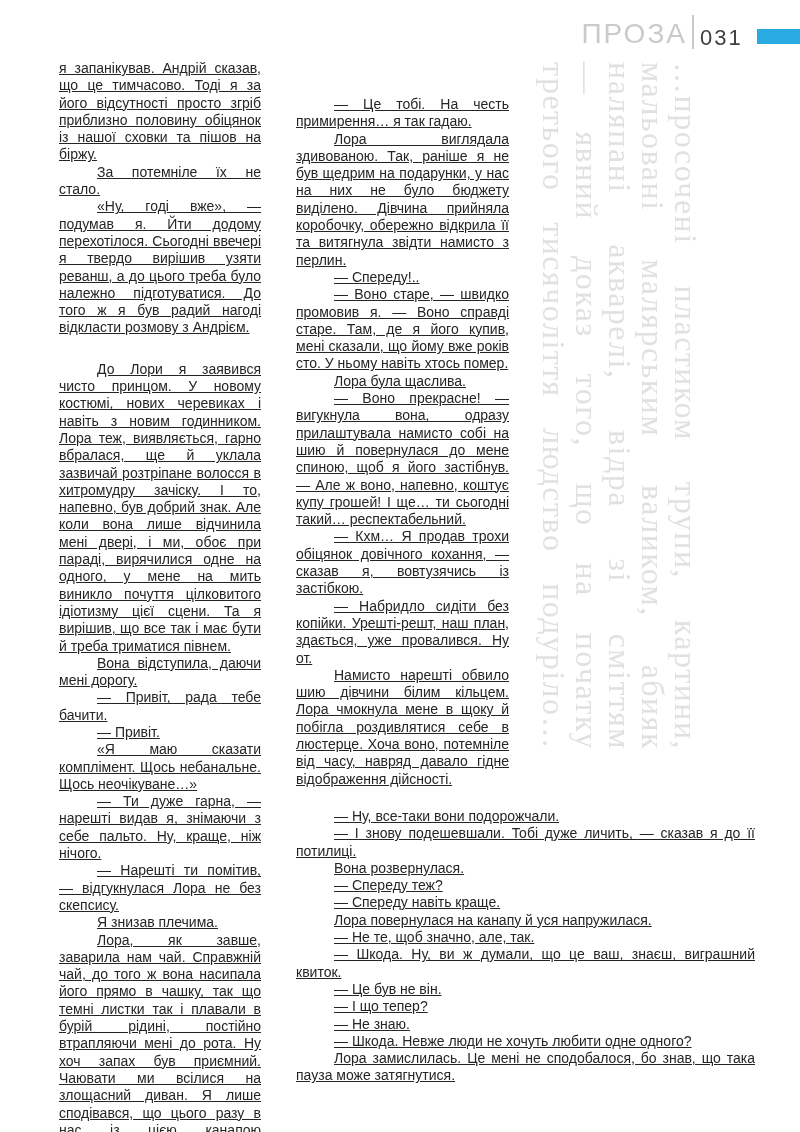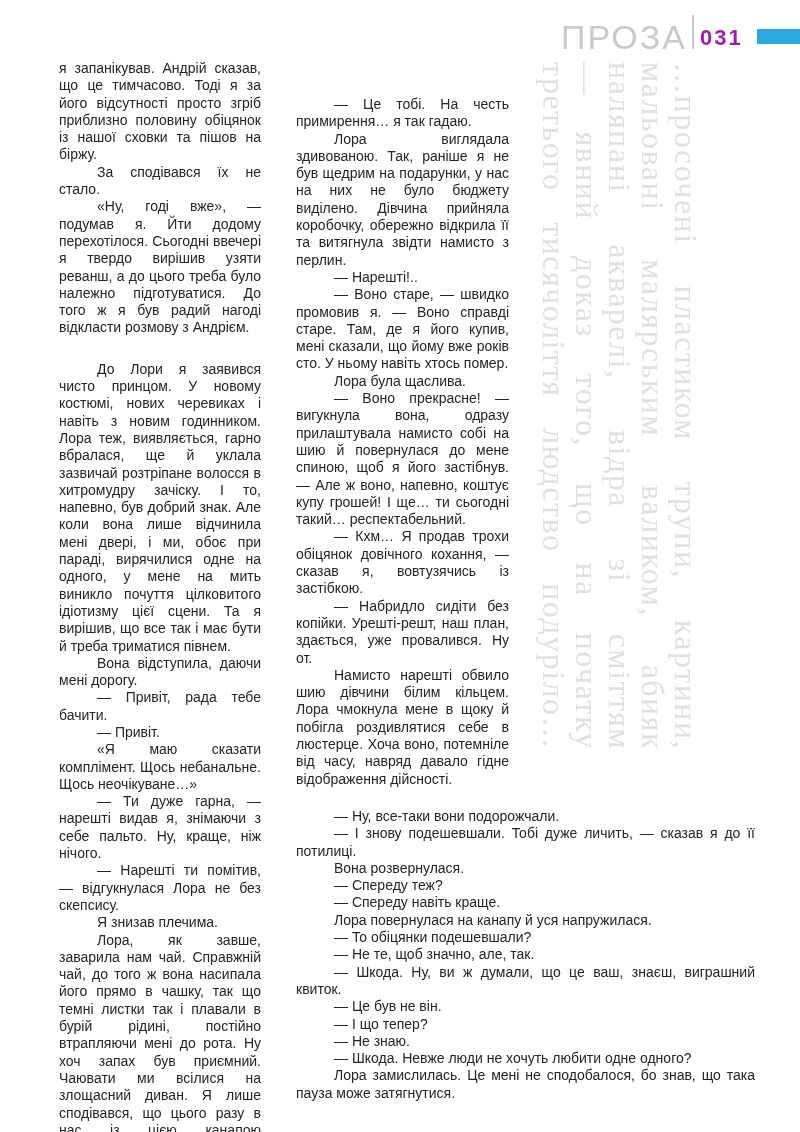--- a/index.html
+++ b/index.html
@@ -10,63 +10,63 @@
     background: #ffffff;
     overflow: hidden;
     font-family: "Liberation Sans", "DejaVu Sans", sans-serif;
   }
 
   
   .header-label {
     position: absolute;
     top: 20px;
     right: 113px;
-    font-size: 34px;
+    font-size: 28px;
     line-height: 1;
     font-weight: 300;
     letter-spacing: 2px;
     color: #c9cacc;
   }
   .header-divider {
     position: absolute;
     left: 692px;
     top: 15px;
     width: 2px;
     height: 34px;
     background: #c9cacc;
   }
   .header-number {
     position: absolute;
     left: 700px;
     top: 27px;
     font-size: 22px;
     line-height: 1;
-    font-weight: bold;
+    font-weight: normal;
     letter-spacing: 2px;
-    color: #a21caf;
+    color: #404040;
   }
   .header-accent {
     position: absolute;
     top: 29px;
     right: 0;
     width: 43px;
     height: 15px;
     background: #29aae1;
   }
 
   
   .col {
     position: absolute;
     top: 60px;
     color: #262424;
     font-size: 14px;
     line-height: 17.3px;
     text-align: justify;
   }
-  .col p { margin: 0; text-indent: 38px; }
+  .col p { margin: 0; text-indent: 38px; text-decoration: underline; }
   .col p.no-indent { text-indent: 0; }
   .col p.space-before { margin-top: 24px; }
   .col-left   { left: 59px;  width: 202px; }
   .col-middle { left: 296px; width: 213px; margin-top: 36px; }
   .col-wide   { top: 808px; left: 296px; width: 459px; }
 
   
   .pull-quote {
     position: absolute;
     left: 702px;
@@ -96,55 +96,54 @@
 
   <div class="header-divider"></div>
 
   <div class="header-number">031</div>
 
   <div class="header-accent" style="background-color: rgb(41, 170, 225);"></div>
 
   <div class="col col-left">
 
   <p class="para no-indent">я запанікував. Андрій сказав, що це тимчасово. Тоді я за його відсутності просто згріб приблизно половину обіцянок із нашої сховки та пішов на біржу.</p>
-      <p class="para">За сподівався їх не стало.</p>
+      <p class="para">За потемніле їх не стало.</p>
       <p class="para">«Ну, годі вже», — подумав я. Йти додому перехотілося. Сьогодні ввечері я твердо вирішив узяти реванш, а до цього треба було належно підготуватися. До того ж я був радий нагоді відкласти розмову з Андрієм.</p>
       <p class="para space-before">До Лори я заявився чисто принцом. У новому костюмі, нових черевиках і навіть з новим годинником. Лора теж, виявляється, гарно вбралася, ще й уклала зазвичай розтріпане волосся в хитромудру зачіску. І то, напевно, був добрий знак. Але коли вона лише відчинила мені двері, і ми, обоє при параді, вирячилися одне на одного, у мене на мить виникло почуття цілковитого ідіотизму цієї сцени. Та я вирішив, що все так і має бути й треба триматися півнем.</p>
       <p class="para">Вона відступила, даючи мені дорогу.</p>
       <p class="para">— Привіт, рада тебе бачити.</p>
       <p class="para">— Привіт.</p>
       <p class="para">«Я маю сказати комплімент. Щось небанальне. Щось неочікуване…»</p>
       <p class="para">— Ти дуже гарна, — нарешті видав я, знімаючи з себе пальто. Ну, краще, ніж нічого.</p>
       <p class="para">— Нарешті ти помітив, — відгукнулася Лора не без скепсису.</p>
       <p class="para">Я знизав плечима.</p>
       <p class="para">Лора, як завше, заварила нам чай. Справжній чай, до того ж вона насипала його прямо в чашку, так що темні листки так і плавали в бурій рідині, постійно втрапляючи мені до рота. Ну хоч запах був приємний. Чаювати ми всілися на злощасний диван. Я лише сподівався, що цього разу в нас із цією канапою складеться краще.</p>
     </div>
 
   <div class="col col-middle">
 
   <p class="para">— Це тобі. На честь примирення… я так гадаю.</p>
       <p class="para">Лора виглядала здивованою. Так, раніше я не був щедрим на подарунки, у нас на них не було бюджету виділено. Дівчина прийняла коробочку, обережно відкрила її та витягнула звідти намисто з перлин.</p>
-      <p class="para">— Нарешті!..</p>
+      <p class="para">— Спереду!..</p>
       <p class="para">— Воно старе, — швидко промовив я. — Воно справді старе. Там, де я його купив, мені сказали, що йому вже років сто. У ньому навіть хтось помер.</p>
       <p class="para">Лора була щаслива.</p>
       <p class="para">— Воно прекрасне! — вигукнула вона, одразу прилаштувала намисто собі на шию й повернулася до мене спиною, щоб я його застібнув. — Але ж воно, напевно, коштує купу грошей! І ще… ти сьогодні такий… респектабельний.</p>
       <p class="para">— Кхм… Я продав трохи обіцянок довічного кохання, — сказав я, вовтузячись із застібкою.</p>
       <p class="para">— Набридло сидіти без копійки. Урешті-решт, наш план, здається, уже провалився. Ну от.</p>
       <p class="para">Намисто нарешті обвило шию дівчини білим кільцем. Лора чмокнула мене в щоку й побігла роздивлятися себе в люстерце. Хоча воно, потемніле від часу, навряд давало гідне відображення дійсності.</p>
     </div>
 
   <div class="col col-wide">
 
   <p class="para">— Ну, все-таки вони подорожчали.</p>
       <p class="para">— І знову подешевшали. Тобі дуже личить, — сказав я до її потилиці.</p>
       <p class="para">Вона розвернулася.</p>
       <p class="para">— Спереду теж?</p>
       <p class="para">— Спереду навіть краще.</p>
       <p class="para">Лора повернулася на канапу й уся напружилася.</p>
-      <p class="para">— То обіцянки подешевшали?</p>
       <p class="para">— Не те, щоб значно, але, так.</p>
       <p class="para">— Шкода. Ну, ви ж думали, що це ваш, знаєш, виграшний квиток.</p>
       <p class="para">— Це був не він.</p>
       <p class="para">— І що тепер?</p>
       <p class="para">— Не знаю.</p>
       <p class="para">— Шкода. Невже люди не хочуть любити одне одного?</p>
       <p class="para">Лора замислилась. Це мені не сподобалося, бо знав, що така пауза може затягнутися.</p>
     </div>
 
   <div class="pull-quote" style="color: rgb(225, 225, 227);">

